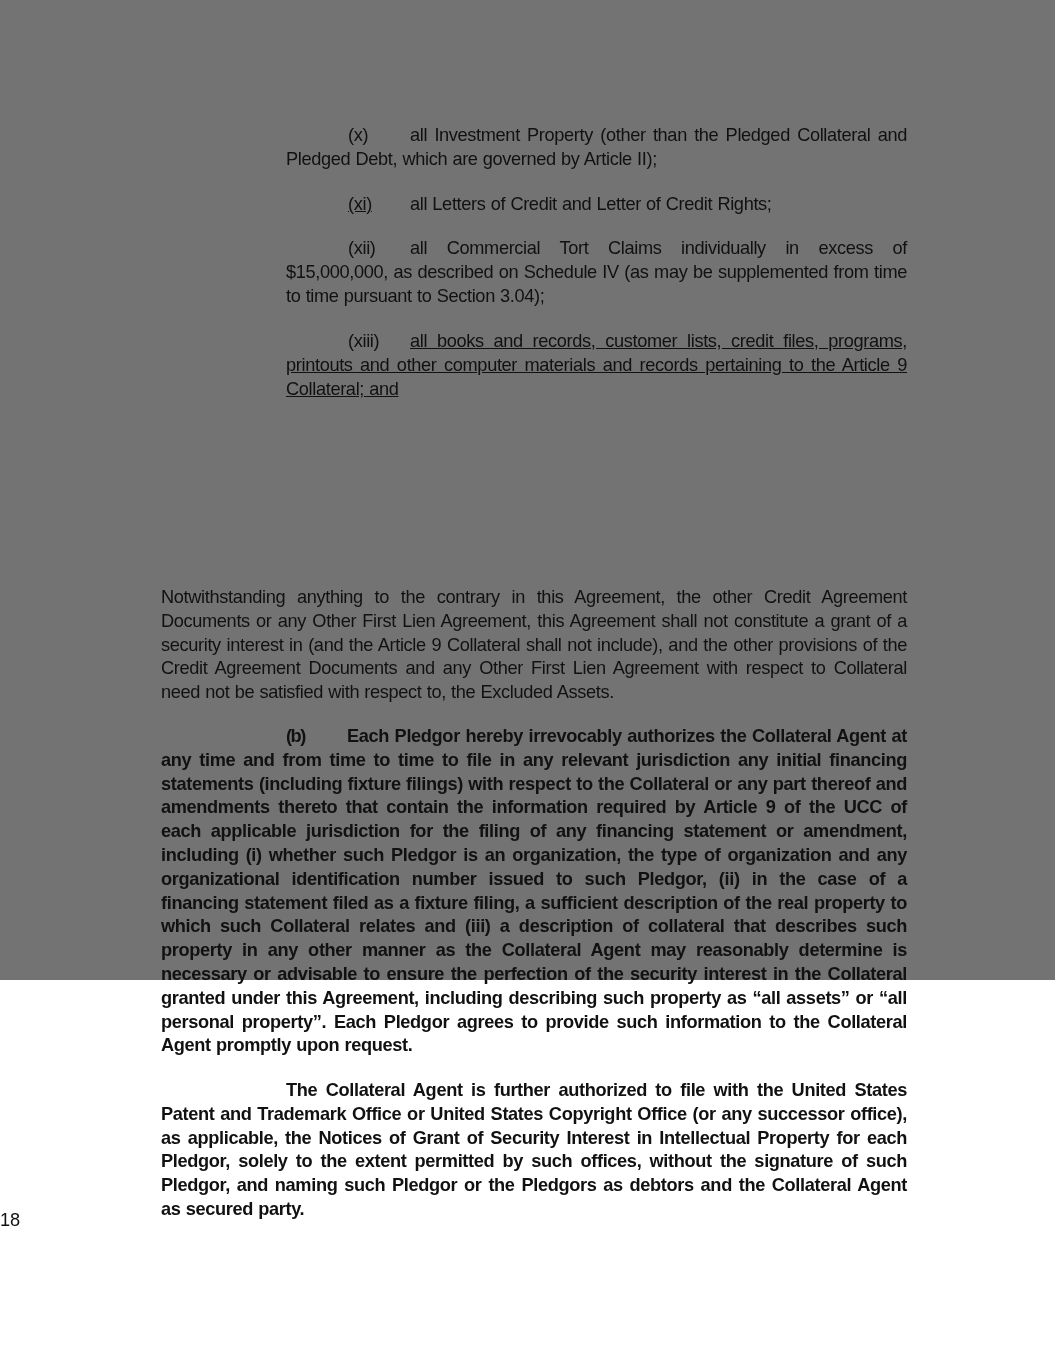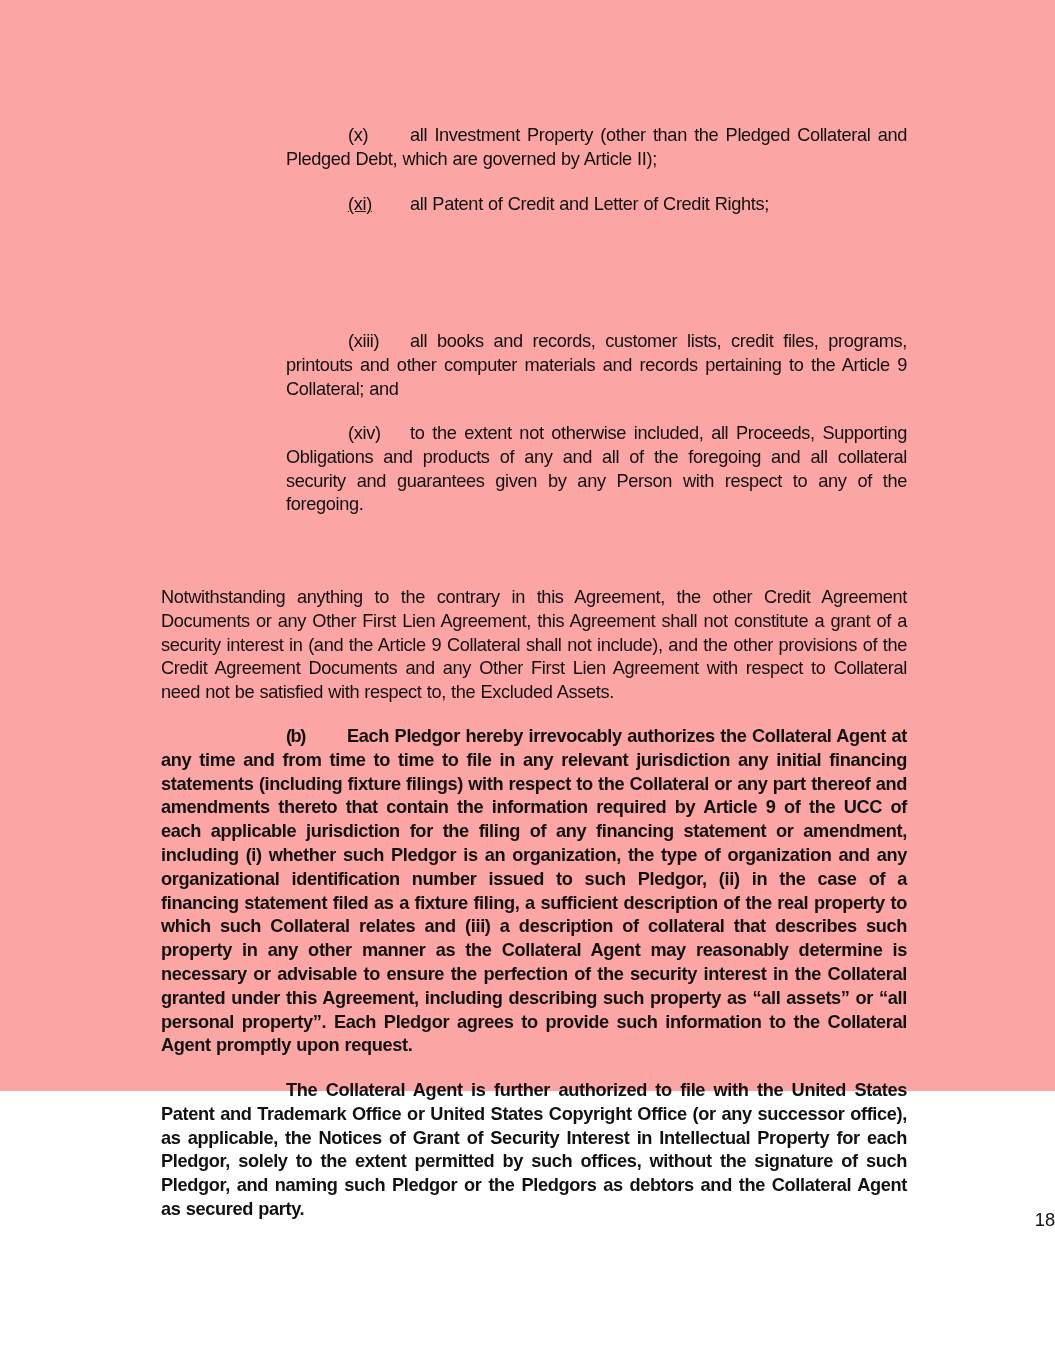--- a/index.html
+++ b/index.html
@@ -13,22 +13,22 @@
       position: relative;
       overflow: hidden;
       font-family: "Liberation Sans", sans-serif;
       color: #111111;
     }
     .page {
       position: absolute;
       left: 0;
       top: 0;
       width: 1055px;
-      height: 1091px;
-      background: #fca5a5;
+      height: 980px;
+      background: #737373;
     }
     .para {
       position: absolute;
       font-size: 18.2px;
       line-height: 23.8px;
       text-align: justify;
       letter-spacing: -0.35px;
       word-spacing: 0.5px;
       margin: 0;
     }
@@ -56,38 +56,38 @@
     .m-xi { width: 62px; text-decoration: underline; }
     .m-xii { width: 62px; }
     .m-xiii { width: 62px; }
     .m-xiv { width: 62px; }
     .m-b { width: 61px; letter-spacing: -1.5px; }
     .page-number {
       position: absolute;
       left: 0;
       width: 1055px;
       top: 1208px;
-      text-align: right;
+      text-align: left;
       font-size: 18.2px;
       line-height: 24px;
     }
   </style>
 </head>
 <body>
 
 <div class="page">
 
   <p class="para sub indent-sub" style="top:124px;"><span class="marker m-x">(x)</span><span>all Investment Property (other than the Pledged Collateral and Pledged Debt, which are governed by Article II);</span></p>
 
-  <p class="para sub indent-sub" style="top:193px;"><span class="marker m-xi">(xi)</span><span>all Patent of Credit and Letter of Credit Rights;</span></p>
+  <p class="para sub indent-sub" style="top:193px;"><span class="marker m-xi">(xi)</span><span>all Letters of Credit and Letter of Credit Rights;</span></p>
 
+  <p class="para sub indent-sub" style="top:237px;"><span class="marker m-xii">(xii)</span><span>all Commercial Tort Claims individually in excess of $15,000,000, as described on Schedule IV (as may be supplemented from time to time pursuant to Section 3.04);</span></p>
 
-  <p class="para sub indent-sub" style="top:330px;"><span class="marker m-xiii">(xiii)</span><span>all books and records, customer lists, credit files, programs, printouts and other computer materials and records pertaining to the Article 9 Collateral; and</span></p>
+  <p class="para sub indent-sub" style="top:330px;text-decoration:underline;"><span class="marker m-xiii">(xiii)</span><span>all books and records, customer lists, credit files, programs, printouts and other computer materials and records pertaining to the Article 9 Collateral; and</span></p>
 
-  <p class="para sub indent-sub" style="top:422px;"><span class="marker m-xiv">(xiv)</span><span>to the extent not otherwise included, all Proceeds, Supporting Obligations and products of any and all of the foregoing and all collateral security and guarantees given by any Person with respect to any of the foregoing.</span></p>
 
   <p class="para full" style="top:538px;">Notwithstanding anything to the contrary in this Agreement, the other Credit Agreement Documents or any Other First Lien Agreement, this Agreement shall not constitute a grant of a security interest in (and the Article 9 Collateral shall not include), and the other provisions of the Credit Agreement Documents and any Other First Lien Agreement with respect to Collateral need not be satisfied with respect to, the Excluded Assets.</p>
 
   <p class="para full indent-b" style="top:677px;"><span class="marker m-b">(b)</span><span>Each Pledgor hereby irrevocably authorizes the Collateral Agent at any time and from time to time to file in any relevant jurisdiction any initial financing statements (including fixture filings) with respect to the Collateral or any part thereof and amendments thereto that contain the information required by Article 9 of the UCC of each applicable jurisdiction for the filing of any financing statement or amendment, including (i) whether such Pledgor is an organization, the type of organization and any organizational identification number issued to such Pledgor, (ii) in the case of a financing statement filed as a fixture filing, a sufficient description of the real property to which such Collateral relates and (iii) a description of collateral that describes such property in any other manner as the Collateral Agent may reasonably determine is necessary or advisable to ensure the perfection of the security interest in the Collateral granted under this Agreement, including describing such property as “all assets” or “all personal property”. Each Pledgor agrees to provide such information to the Collateral Agent promptly upon request.</span></p>
 
   <p class="para full indent-b" style="top:1031px;">The Collateral Agent is further authorized to file with the United States Patent and Trademark Office or United States Copyright Office (or any successor office), as applicable, the Notices of Grant of Security Interest in Intellectual Property for each Pledgor, solely to the extent permitted by such offices, without the signature of such Pledgor, and naming such Pledgor or the Pledgors as debtors and the Collateral Agent as secured party.</p>
 
   <div class="page-number">18</div>
 
 </div>

